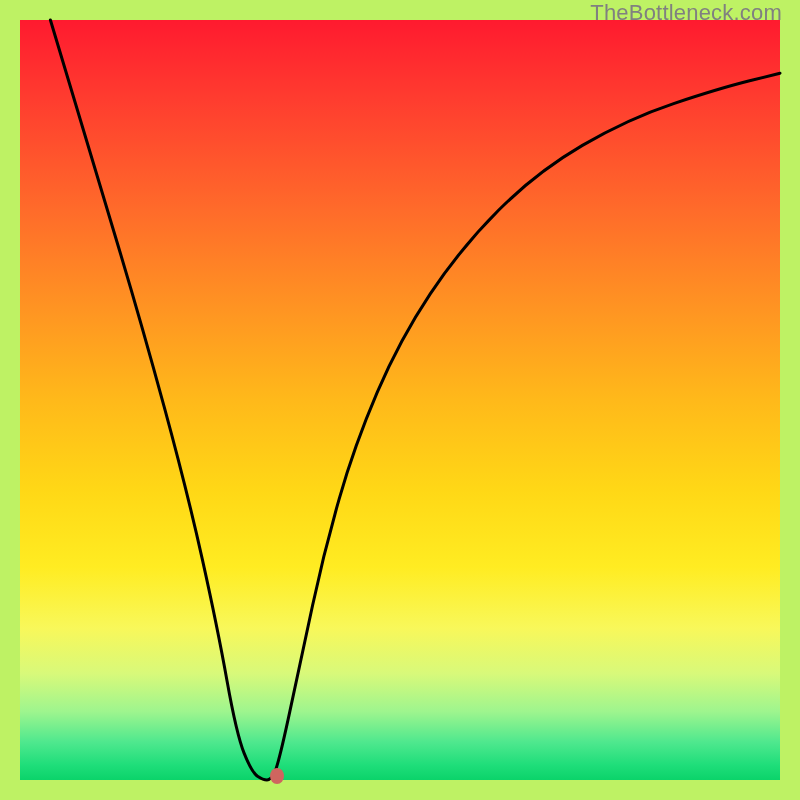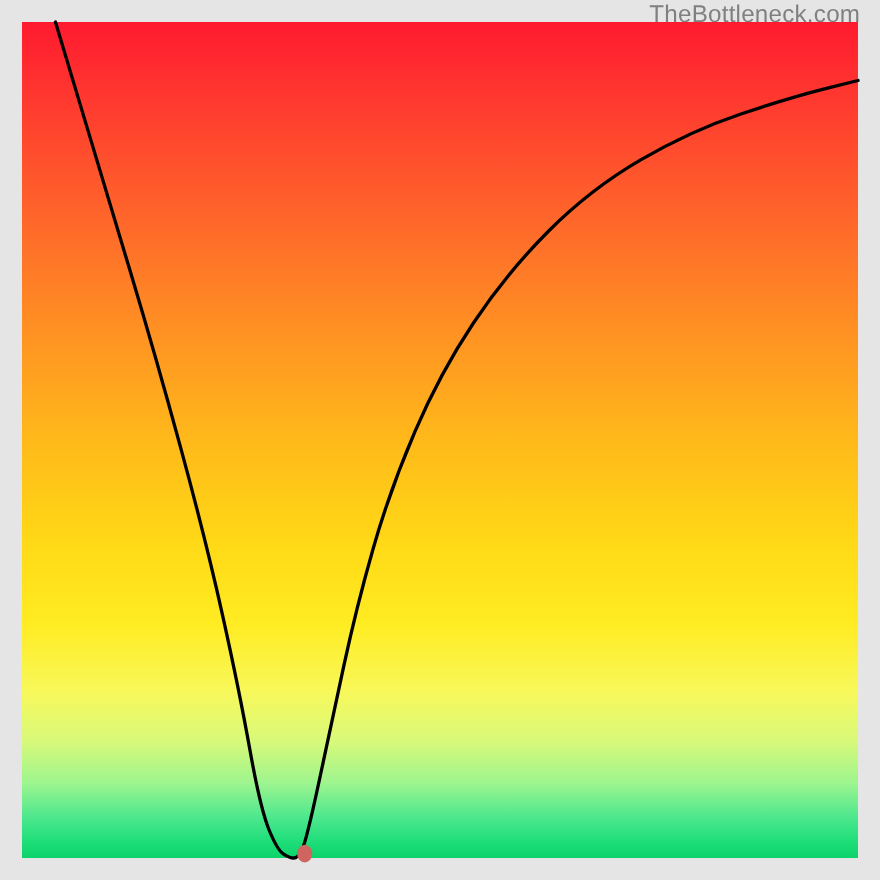--- a/index.html
+++ b/index.html
@@ -8,21 +8,21 @@
     width: 800px;
     height: 800px;
     background: #000;
     font-family: Arial, Helvetica, sans-serif;
     overflow: hidden;
   }
   .frame {
     position: absolute;
     left: 0; top: 0;
     width: 800px; height: 800px;
-    background: #e5e5e5;
+    background: #bef264;
   }
   .plot-area {
     position: absolute;
     left: 20px;
     top: 20px;
     width: 760px;
     height: 760px;
     
     background: linear-gradient(to bottom,
       #ff1a2f 0%,

